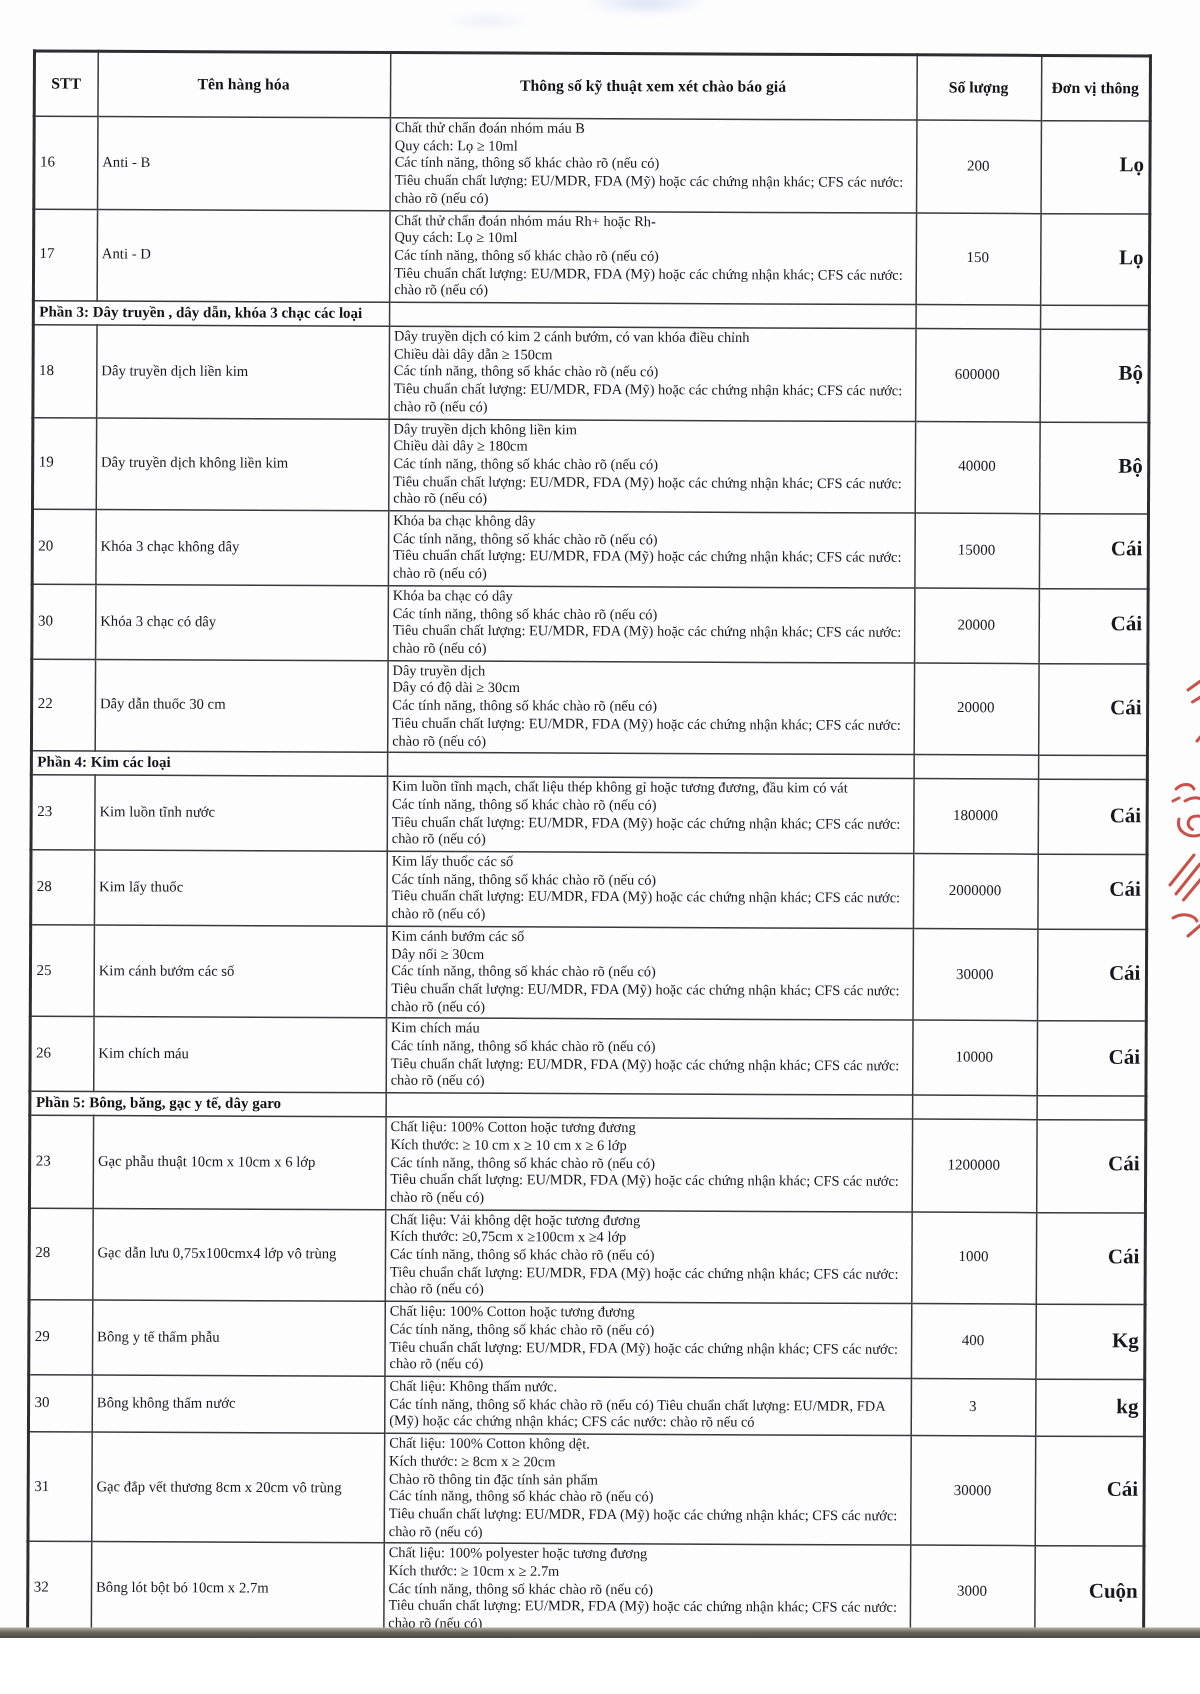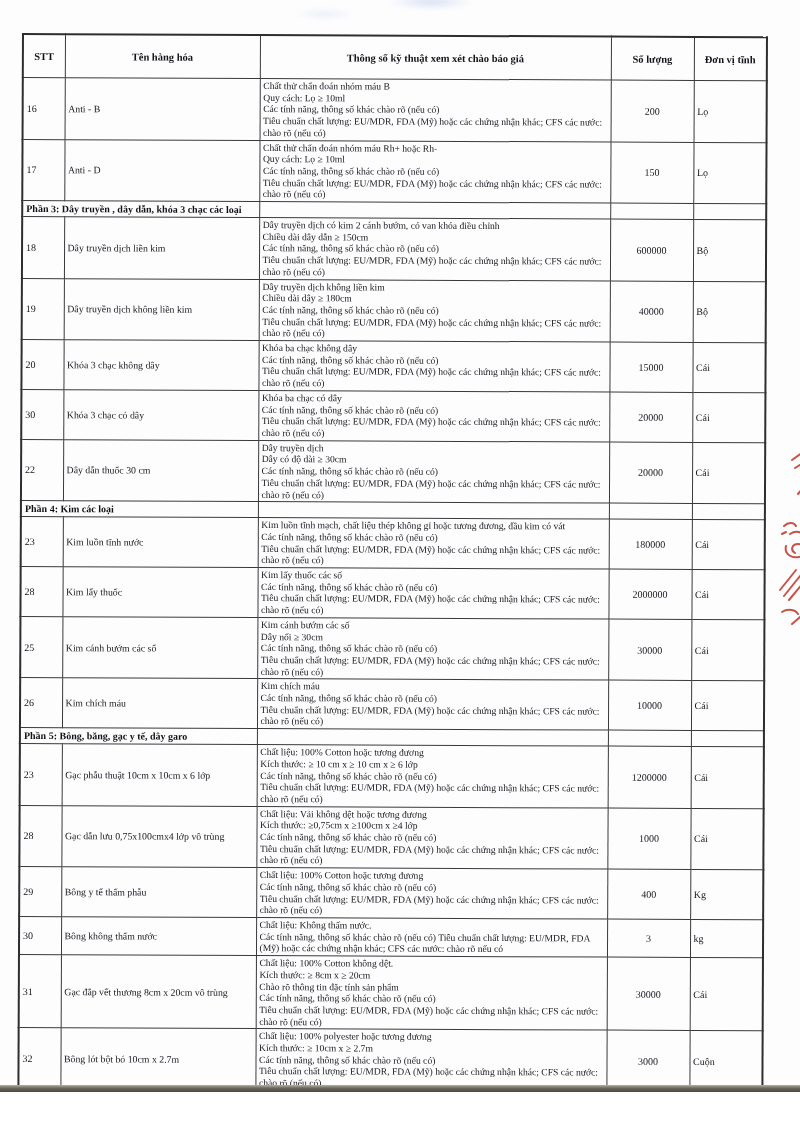--- a/index.html
+++ b/index.html
@@ -41,21 +41,21 @@
   td.name{
     font-size:9.8px;text-align:left;vertical-align:middle;padding-left:4px;
   }
   td.specs{
     font-size:9.6px;line-height:1.22;vertical-align:middle;padding:2px 4px;
   }
   td.qty{
     font-size:10px;text-align:center;vertical-align:middle;
   }
   td.unit{
-    font-size:10px;text-align:left;vertical-align:middle;
+    font-size:14px;text-align:right;vertical-align:middle;font-weight:bold;
   }
   td.section-cell{
     font-size:10px;font-weight:bold;padding:1px 2px 2px 2px;color:#111116;
     white-space:nowrap;
   }
   td.empty-cell{height:13px;}
   .spec-line{margin:0;}
   
   #stamp-fragment{
     position:absolute;right:-8px;top:442px;width:46px;height:195px;
@@ -92,21 +92,21 @@
           <col style="width:351px">
           <col style="width:83px">
           <col style="width:73px">
       </colgroup>
       <thead>
         <tr>
           <th class="hdr">STT</th>
           <th class="hdr">Tên hàng hóa</th>
           <th class="hdr">Thông số kỹ thuật xem xét chào báo giá</th>
           <th class="hdr">Số lượng</th>
-          <th class="hdr">Đơn vị tĩnh</th>
+          <th class="hdr">Đơn vị thông</th>
         </tr>
       </thead>
       <tbody>
           <tr>
             <td class="stt">16</td>
             <td class="name">Anti - B</td>
             <td class="specs">
               <div class="spec-line">Chất thử chẩn đoán nhóm máu B</div>
               <div class="spec-line">Quy cách: Lọ ≥ 10ml</div>
               <div class="spec-line">Các tính năng, thông số khác chào rõ (nếu có)</div>

